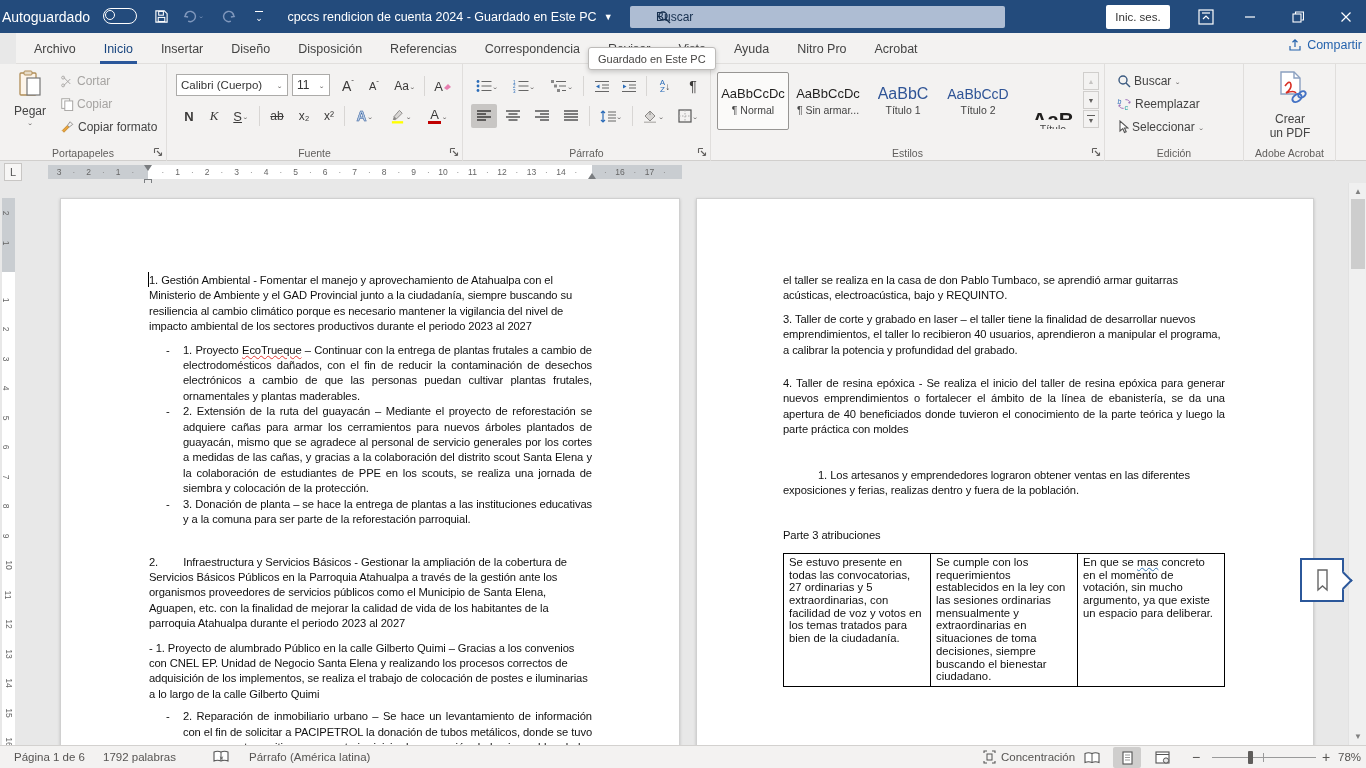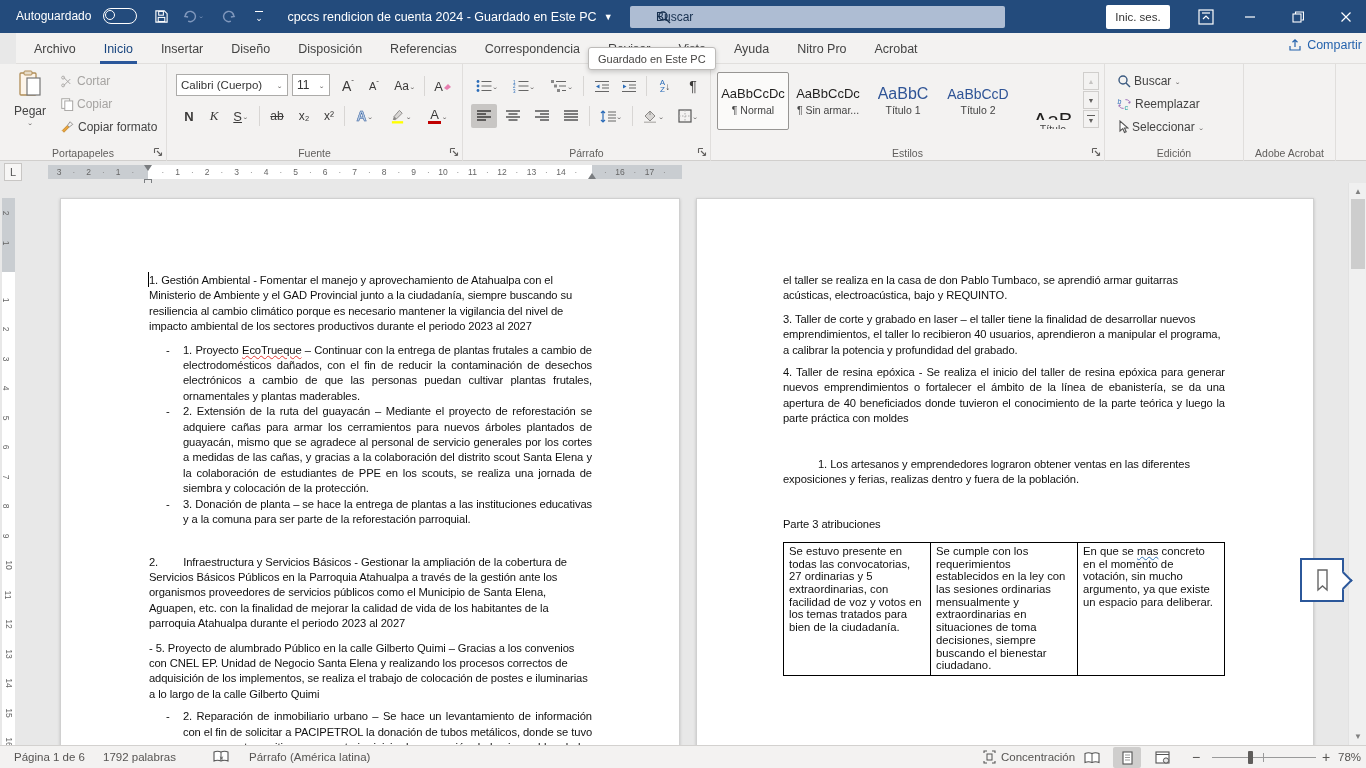--- a/index.html
+++ b/index.html
@@ -2,21 +2,21 @@
 <html><head>
 <meta charset="utf-8">
 <style>
   *{margin:0;padding:0;box-sizing:border-box;font-family:"Liberation Sans",sans-serif;}
   html,body{width:1366px;height:768px;overflow:hidden;background:#e8e8e8;}
   .abs{position:absolute;}
   svg{display:block;}
 
   
   #titlebar{position:absolute;left:0;top:0;width:1366px;height:33px;background:#234b7c;color:#fff;}
-  #autosave-label{position:absolute;left:16px;top:9px;font-size:12px;}
+  #autosave-label{position:absolute;left:2px;top:9px;font-size:14px;}
   #autosave-toggle{position:absolute;left:103px;top:8px;width:34px;height:16px;border:1.5px solid #fff;border-radius:9px;}
   #autosave-toggle .knob{position:absolute;left:1px;top:1px;width:10px;height:10px;border:1.5px solid #fff;border-radius:50%;background:#234b7c;}
   .qat-btn{position:absolute;top:5px;width:26px;height:23px;display:flex;align-items:center;justify-content:center;color:#fff;}
   .qat-dim{color:#7f97bc;}
   #doc-title{position:absolute;left:255px;top:0;width:390px;height:33px;display:flex;align-items:center;justify-content:center;font-size:12.5px;color:#fff;white-space:nowrap;}
   #title-chevron{margin-left:7px;font-size:9px;}
   #search-box{position:absolute;left:630px;top:6px;width:375px;height:22px;background:#aebdd3;border-radius:2px;display:flex;align-items:center;padding-left:26px;}
   #search-box input{background:transparent;border:none;outline:none;font-size:12px;color:#17304f;width:300px;}
   #search-box input::placeholder{color:#17304f;opacity:1;}
   #search-glass{position:absolute;left:27px;top:4px;}
@@ -44,21 +44,21 @@
   .sq{position:absolute;top:0;display:flex;align-items:center;justify-content:center;height:24px;color:#3b3a39;}
   .sel{background:#c8c6c4;border-radius:2px;}
   .fR1{top:10px;}
   .fR2{top:40px;}
   .vline{position:absolute;top:12px;width:1px;height:52px;background:#d8d6d4;}
   .style-card{width:72px;height:58px;border:1px solid transparent;border-radius:2px;display:flex;flex-direction:column;align-items:center;justify-content:center;gap:3px;}
   .style-card.selected{border-color:#979593;background:#fbfaf9;}
   .st-sample{font-size:13px;color:#201f1e;line-height:14px;white-space:nowrap;overflow:hidden;max-width:68px;}
   .st-name{font-size:10.5px;color:#444;white-space:nowrap;overflow:hidden;max-width:68px;}
   .st-blue{color:#2f5496;}
-  .st-big{font-size:21px;font-weight:400;margin-top:40px;}
+  .st-big{font-size:21px;font-weight:700;margin-top:40px;}
 
   
   #rulerbar{position:absolute;left:0;top:161px;width:1366px;height:22px;background:#e8e8e8;}
   #tab-selector{position:absolute;left:4px;top:2px;width:18px;height:18px;background:#f7f6f5;border:1px solid #c8c6c4;color:#555;font-size:11px;display:flex;align-items:center;justify-content:center;}
   #hruler{position:absolute;left:48px;top:4px;width:634px;height:14px;background:#c9cdd1;}
   #hruler .white{position:absolute;left:100px;top:0;width:444px;height:14px;background:#fff;}
   .tick{position:absolute;top:1px;font-size:8.5px;color:#666;transform:translateX(-50%);line-height:12px;}
   .dot{color:#8a8a8a;font-size:8px;top:2px;}
   .vtick{position:absolute;left:0px;font-size:8.5px;color:#666;transform:rotate(90deg);line-height:10px;}
   #first-line-indent{left:96px;top:0;border-left:4px solid transparent;border-right:4px solid transparent;border-top:6px solid #7a7d80;transform:translateX(0);position:absolute;}
@@ -508,20 +508,35 @@
             <path d="M3 1 L3 11 L5.8 8.6 L7.5 12.5 L9.2 11.7 L7.5 8 L11 8 Z" fill="#fff" stroke="#555" stroke-width="1.1"></path>
           </svg>
         </span>
       <span>Seleccionar</span>
         <span class="chv">⌄</span>
     </div>
     <span class="grp-label">Edición</span>
   </div>
 
   <div class="grp" style="left:1244px;width:92px">
+    <div class="abs" style="left:0;top:6px;width:92px;text-align:center">
+      <span style="display:inline-block">
+        <svg width="34" height="36" viewBox="0 0 34 36">
+            <path d="M8 2 h13 l6 6 v16 h-19 z" fill="#fff" stroke="#8ba0c0" stroke-width="1.4"></path>
+            <path d="M21 2 v6 h6" fill="none" stroke="#8ba0c0" stroke-width="1.4"></path>
+            <path d="M12 16 q5 -7 6 -1 q.5 4 -5 8 q8 -3 10 0" fill="none" stroke="#d93025" stroke-width="1.6"></path>
+            <ellipse cx="24" cy="28" rx="5" ry="3.4" fill="none" stroke="#4472c4" stroke-width="2" transform="rotate(-35 24 28)"></ellipse>
+            <ellipse cx="29" cy="24.5" rx="4" ry="2.8" fill="none" stroke="#4472c4" stroke-width="2" transform="rotate(-35 29 24.5)"></ellipse>
+          </svg>
+      </span>
+      <div style="font-size:12px;color:#444;line-height:14px;margin-top:2px">
+        <span style="display:block">Crear</span>
+        <span style="display:block">un PDF</span>
+      </div>
+    </div>
     <span class="grp-label">Adobe Acrobat</span>
   </div>
 
   <span class="abs" style="left:1344px;top:142px;font-size:9px;color:#605e5c">⌃</span>
 </div>
 
 <div id="rulerbar">
   <span id="tab-selector">L</span>
   <div id="hruler">
     <div class="white"></div>
@@ -604,30 +619,30 @@
       <div class="doc just li">
         <span class="dash">-</span><span>2. Extensión de la ruta del guayacán – Mediante el proyecto de reforestación se adquiere cañas para armar los cerramientos para nuevos árboles plantados de guayacán, mismo que se agradece al personal de servicio generales por los cortes a medidas de las cañas, y gracias a la colaboración del distrito scout Santa Elena y la colaboración de estudiantes de PPE en los scouts, se realiza una jornada de siembra y colocación de la protección.</span>
       </div>
       <div class="doc just li">
         <span class="dash">-</span><span>3. Donación de planta – se hace la entrega de plantas a las instituciones educativas y a la comuna para ser parte de la reforestación parroquial.</span>
       </div>
     </div>
     <p class="doc" style="margin-top:27px">
       <span>2.</span><span class="tabsp"></span><span>Infraestructura y Servicios Básicos - Gestionar la ampliación de la cobertura de Servicios Básicos Públicos en la Parroquia Atahualpa a través de la gestión ante los organismos proveedores de servicios públicos como el Municipio de Santa Elena, Aguapen, etc. con la finalidad de mejorar la calidad de vida de los habitantes de la parroquia Atahualpa durante el periodo 2023 al 2027</span>
     </p>
-    <p class="doc" style="margin-top:9px">- 5. Proyecto de alumbrado Público en la calle Gilberto Quimi – Gracias a los convenios con CNEL EP. Unidad de Negocio Santa Elena y realizando los procesos correctos de adquisición de los implementos, se realiza el trabajo de colocación de postes e iluminarias a lo largo de la calle Gilberto Quimi</p>
+    <p class="doc" style="margin-top:9px">- 1. Proyecto de alumbrado Público en la calle Gilberto Quimi – Gracias a los convenios con CNEL EP. Unidad de Negocio Santa Elena y realizando los procesos correctos de adquisición de los implementos, se realiza el trabajo de colocación de postes e iluminarias a lo largo de la calle Gilberto Quimi</p>
     <div class="doc just li" style="margin-top:7px">
       <span class="dash">-</span><span>2. Reparación de inmobiliario urbano – Se hace un levantamiento de información con el fin de solicitar a PACIPETROL la donación de tubos metálicos, donde se tuvo una respuesta positiva, para posterior iniciar la reparación de los inmuebles de las calles Bolívar Panchana, Wilfrido Vera, Gilberto Quimi, av. 9 de octubre y calle Entre Ríos</span>
     </div>
   </div>
 
   <div class="page" id="page-right">
     <p class="doc">el taller se realiza en la casa de don Pablo Tumbaco, se aprendió armar guitarras acústicas, electroacústica, bajo y REQUINTO.</p>
     <p class="doc" style="margin-top:8px">3. Taller de corte y grabado en laser – el taller tiene la finalidad de desarrollar nuevos emprendimientos, el taller lo recibieron 40 usuarios, aprendieron a manipular el programa, a calibrar la potencia y profundidad del grabado.</p>
-    <p class="doc just" style="margin-top:7px">4. Taller de resina epóxica - Se realiza el inicio del taller de resina epóxica para generar nuevos emprendimientos o fortalecer el ámbito de la línea de ebanistería, se da una apertura de 40 beneficiados donde tuvieron el conocimiento de la parte teórica y luego la parte práctica con moldes</p>
+    <p class="doc just" style="margin-top:18px">4. Taller de resina epóxica - Se realiza el inicio del taller de resina epóxica para generar nuevos emprendimientos o fortalecer el ámbito de la línea de ebanistería, se da una apertura de 40 beneficiados donde tuvieron el conocimiento de la parte teórica y luego la parte práctica con moldes</p>
     <p class="doc ind" style="margin-top:30px">1. Los artesanos y emprendedores lograron obtener ventas en las diferentes exposiciones y ferias, realizas dentro y fuera de la población.</p>
     <p class="doc" style="margin-top:30px">Parte 3 atribuciones</p>
     <table id="doc-table">
       <tbody>
           <tr>
         <td>Se estuvo presente en todas las convocatorias, 27 ordinarias y 5 extraordinarias, con facilidad de voz y votos en los temas tratados para bien de la ciudadanía.</td>
         <td>Se cumple con los requerimientos establecidos en la ley con las sesiones ordinarias mensualmente y extraordinarias en situaciones de toma decisiones, siempre buscando el bienestar ciudadano.</td>
         <td>
           <span>En que se </span><span class="gr-blue">mas</span><span> concreto en el momento de votación, sin mucho argumento, ya que existe un espacio para deliberar.</span>
         </td>

